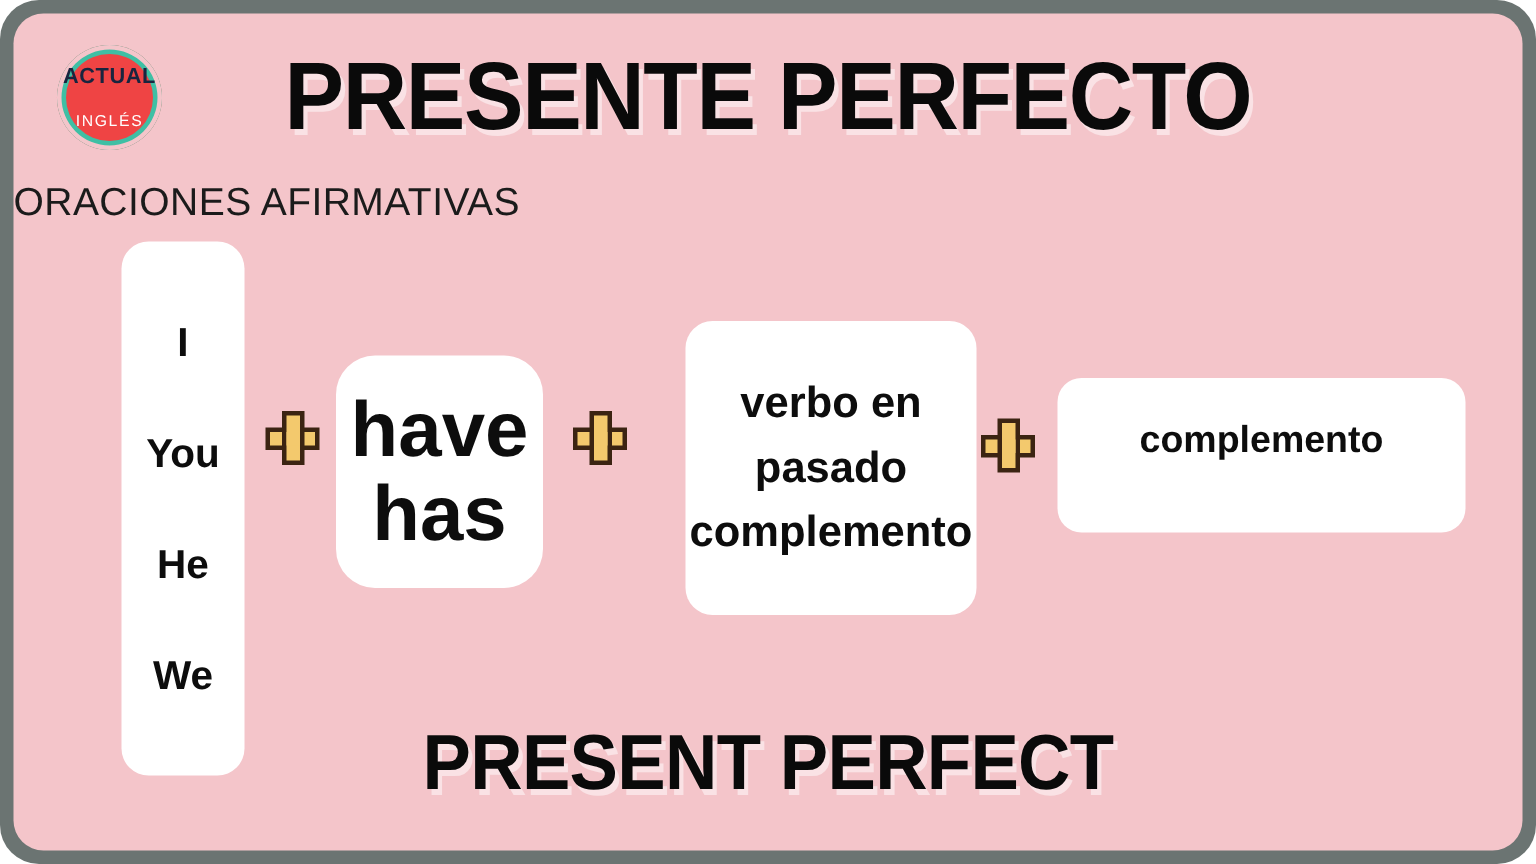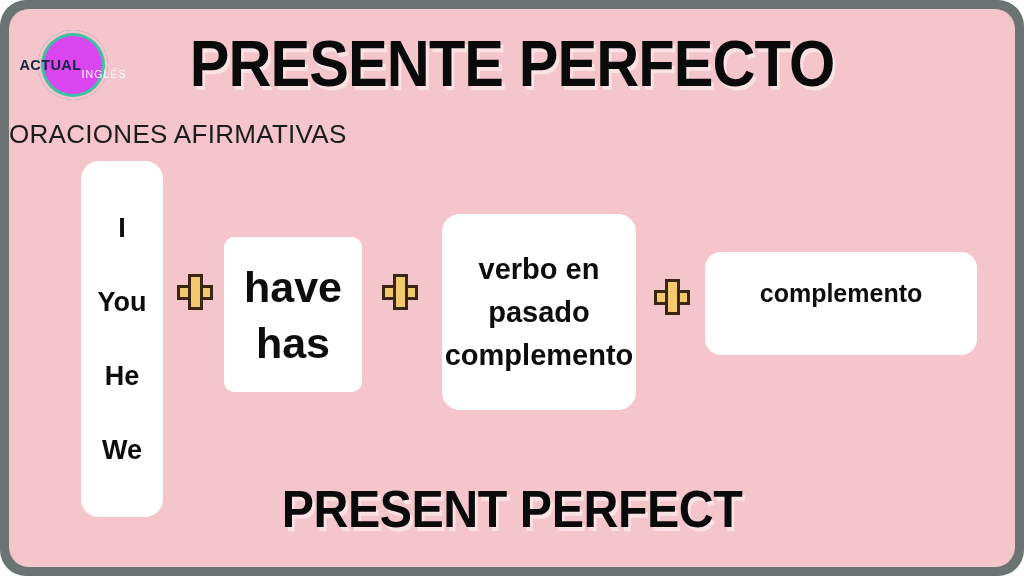--- a/index.html
+++ b/index.html
@@ -37,24 +37,24 @@
   }
 
   
   #brand-logo {
     position: absolute;
     left: 29px;
     top: 21px;
     width: 70px;
     height: 70px;
     border-radius: 50%;
-    background: #d946ef;
+    background: #ef4444;
     box-shadow: inset 0 0 0 3px #f4c5ca, inset 0 0 0 6px #3fbfa4;
     display: flex;
-    flex-direction: row;
+    flex-direction: column;
     align-items: center;
     justify-content: center;
     line-height: 1;
   }
   #brand-logo .logo-top {
     font-size: 14.5px;
     font-weight: bold;
     color: #18253f;
     letter-spacing: 0.4px;
   }
@@ -150,27 +150,27 @@
     border-radius: 18px;
   }
   #box-pronouns .pronoun-line { width: 100%; }
 
   #box-aux {
     left: 215px;
     top: 228px;
     width: 138px;
     height: 155px;
     justify-content: center;
-    font-size: 43px;
+    font-size: 52px;
     line-height: 56px;
-    border-radius: 10px;
+    border-radius: 26px;
   }
 
   #box-verb {
-    left: 433px;
+    left: 448px;
     top: 205px;
     width: 194px;
     height: 196px;
     justify-content: center;
     font-size: 29px;
     line-height: 43px;
     border-radius: 18px;
   }
 
   #box-complement {

